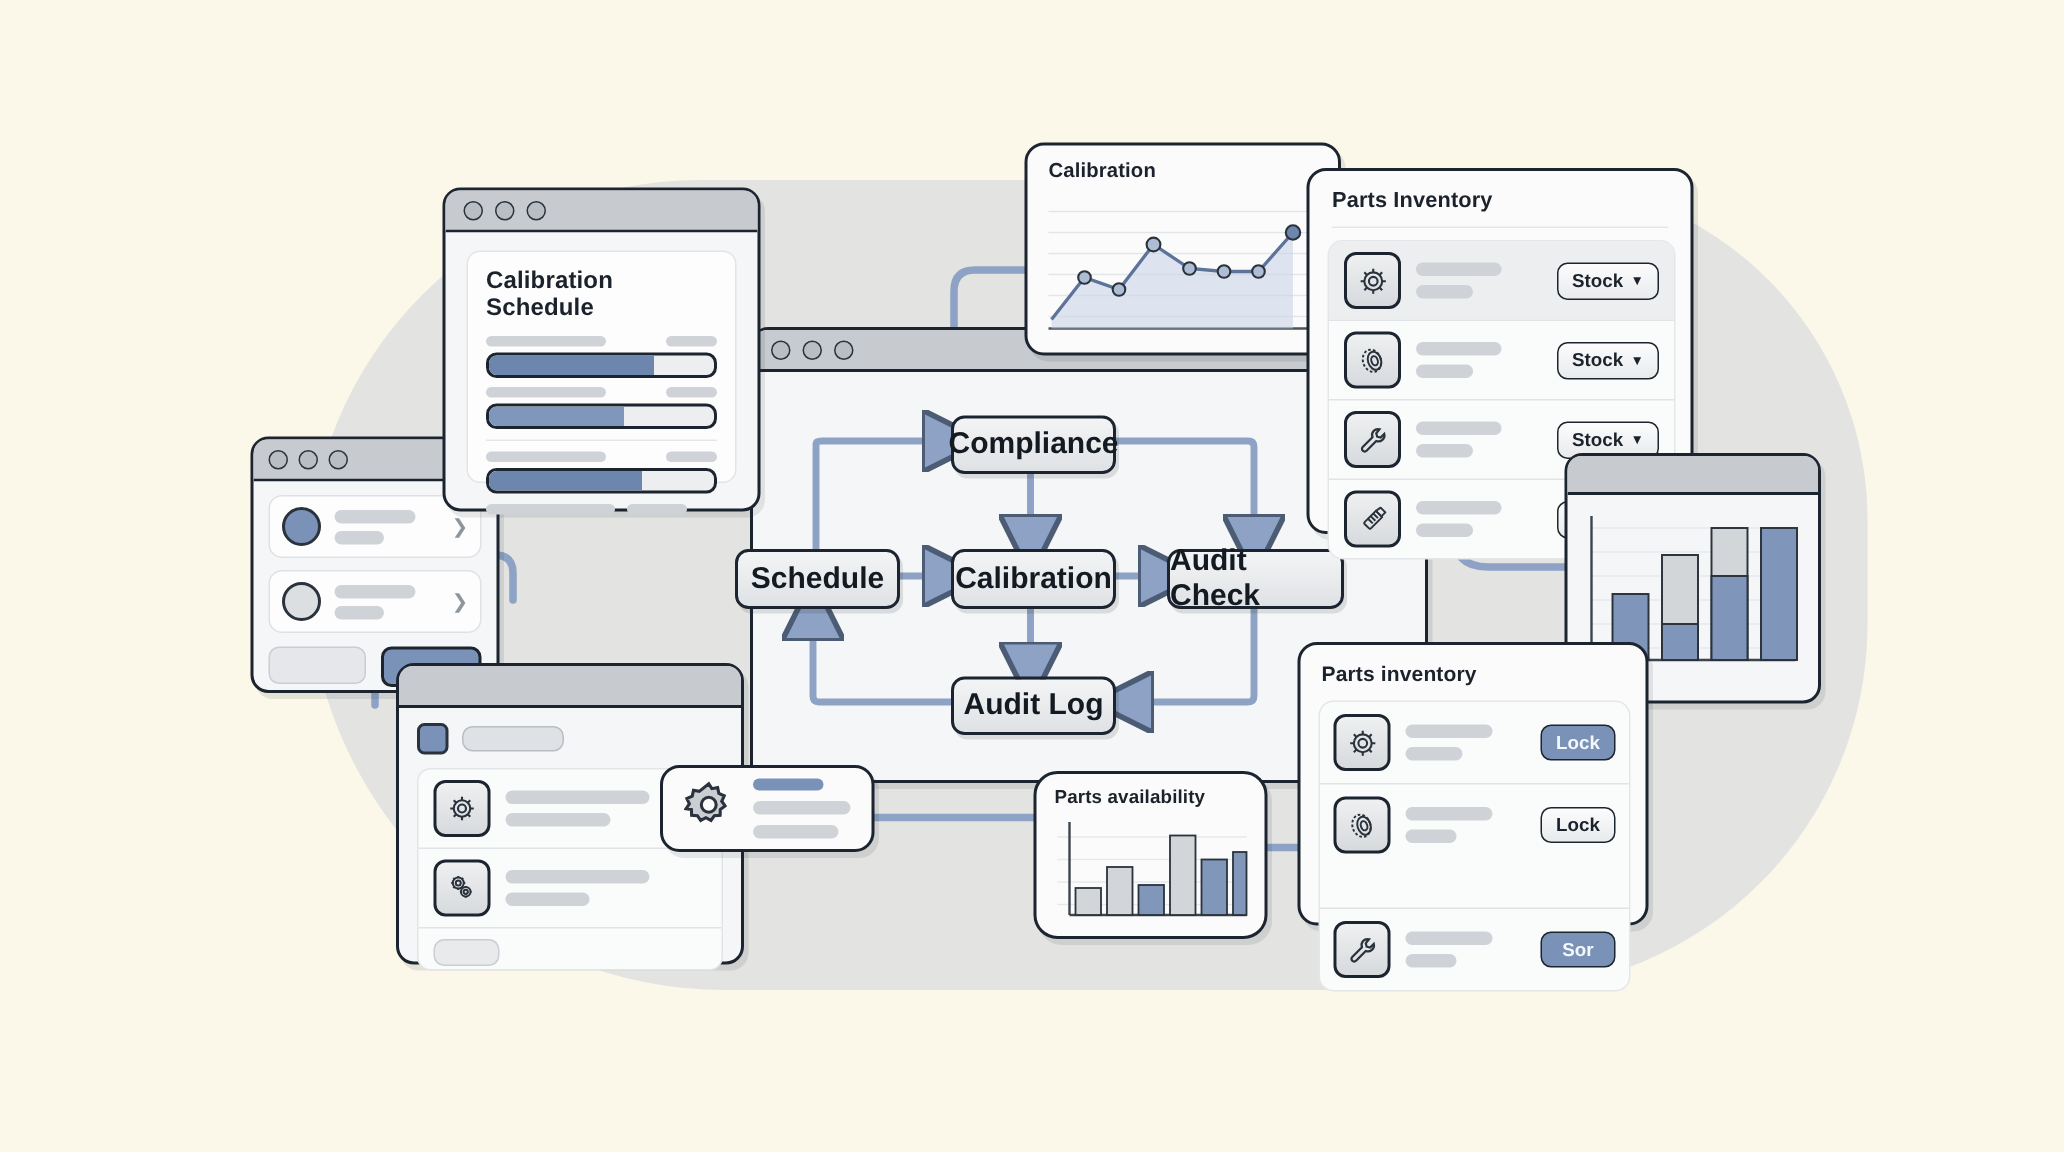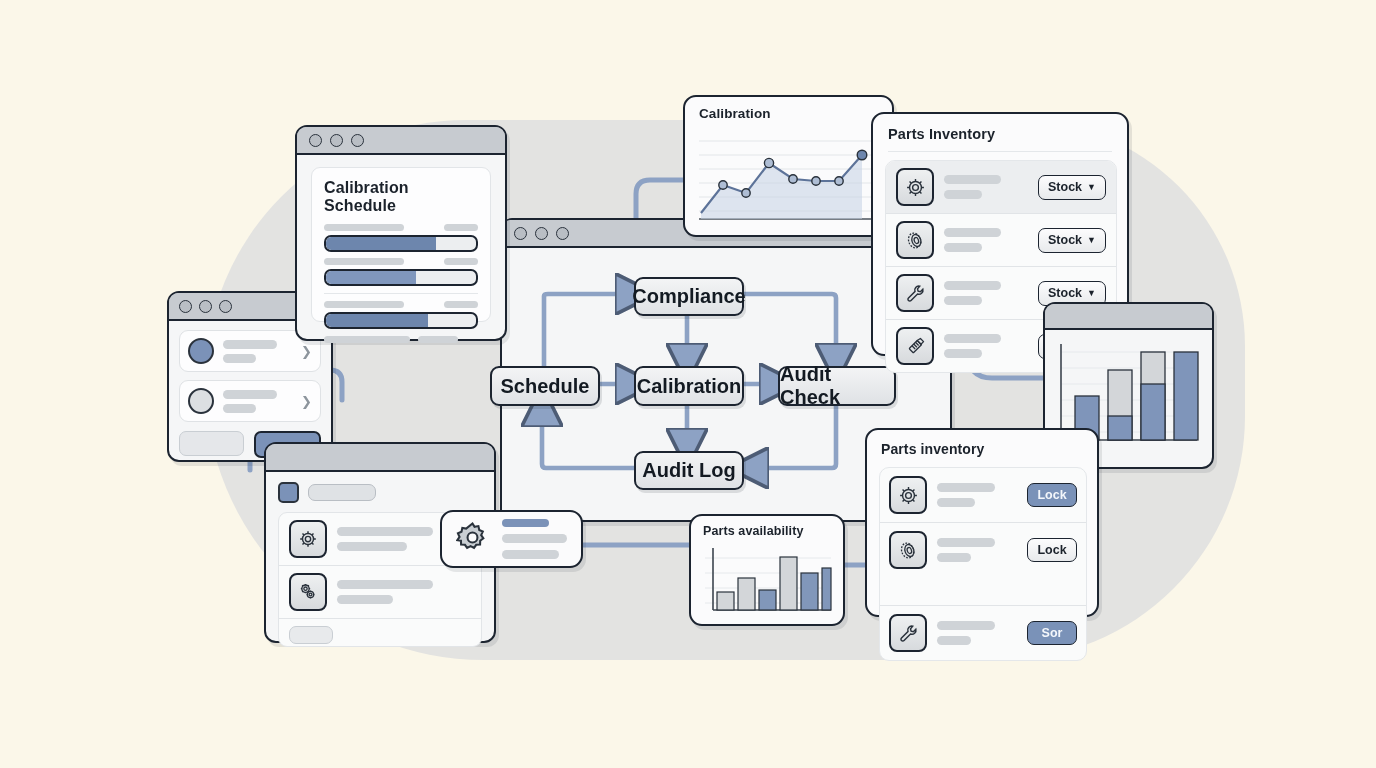--- a/index.html
+++ b/index.html
@@ -393,21 +393,21 @@
         <rect x="30" y="66" width="24" height="44" fill="#7f95ba"></rect>
         <rect x="63" y="40" width="24" height="70" fill="#d3d6d9"></rect>
         <rect x="63" y="86" width="24" height="24" fill="#7f95ba"></rect>
         <rect x="96" y="22" width="24" height="88" fill="#d3d6d9"></rect>
         <rect x="96" y="54" width="24" height="56" fill="#7f95ba"></rect>
         <rect x="129" y="22" width="24" height="88" fill="#7f95ba"></rect>
       </g>
     </svg>
   </div>
 
-  <div class="card" style="left:689px;top:514px;width:152px;height:108px;overflow:hidden;">
+  <div class="card" style="left:689px;top:514px;width:152px;height:108px;overflow:hidden;border-radius:16px;">
     <div class="ttl" style="position:absolute;left:12px;top:8px;font-size:12.5px;">Parts availability</div>
     <svg width="152" height="108" style="position:absolute;left:0;top:0;">
       <g stroke="#e6e9ec" stroke-width="1">
         <line x1="14" y1="42" x2="140" y2="42"></line>
         <line x1="14" y1="57" x2="140" y2="57"></line>
         <line x1="14" y1="72" x2="140" y2="72"></line>
         <line x1="14" y1="87" x2="140" y2="87"></line>
       </g>
       <line x1="22" y1="32" x2="22" y2="94" stroke="#3d454e" stroke-width="1.6"></line>
       <line x1="22" y1="94" x2="140" y2="94" stroke="#3d454e" stroke-width="1.6"></line>

